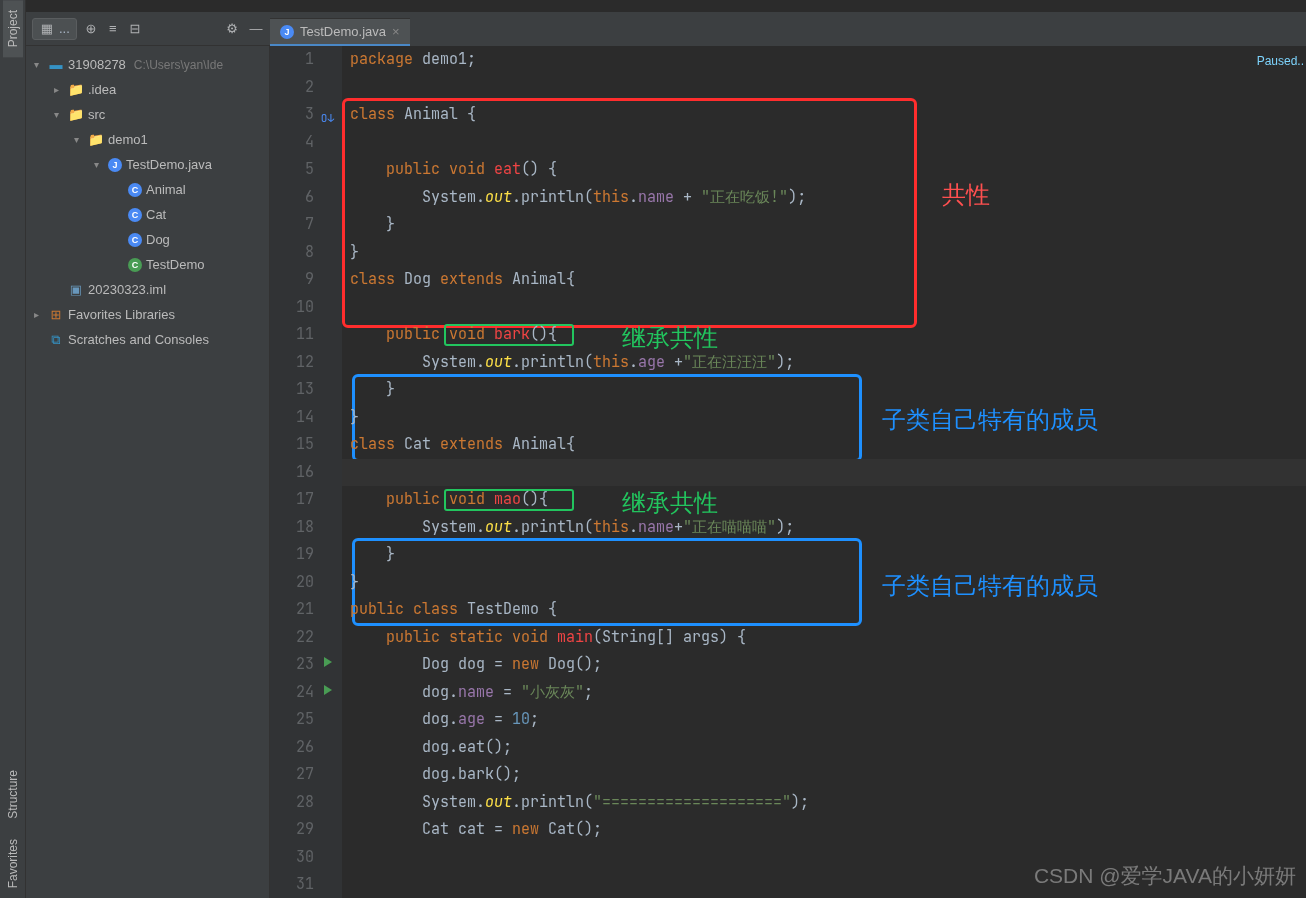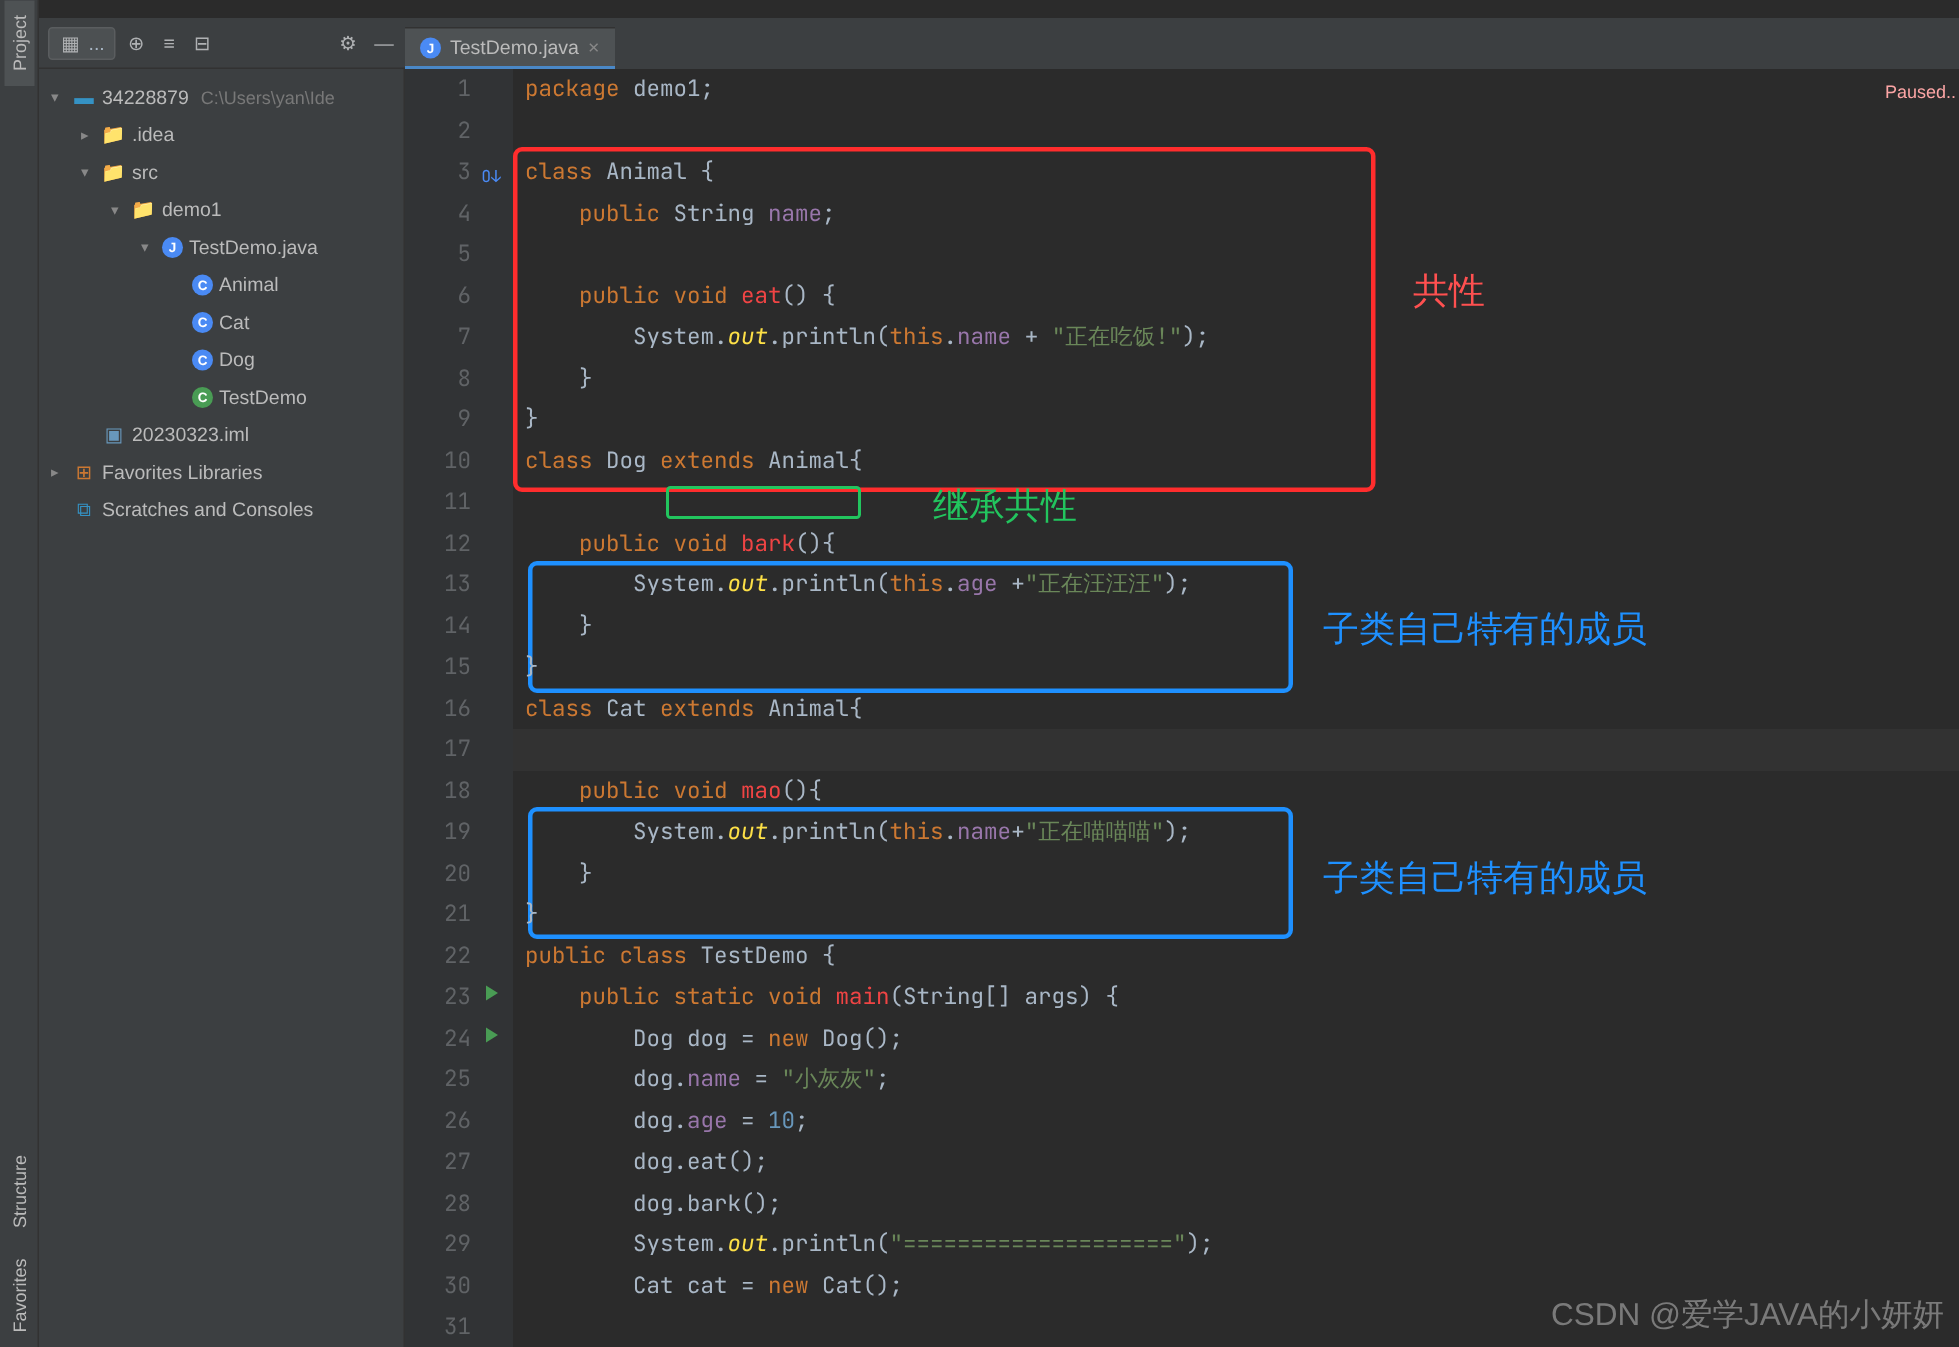--- a/index.html
+++ b/index.html
@@ -106,21 +106,21 @@
 .anno-red { border-color:#ff2d2d; }
 .anno-blue { border-color:#1e90ff; }
 .anno-green { border-color:#22c55e; border-width:2px; border-radius:3px; }
 .anno-label { position:absolute; font-size:24px; font-weight:400; pointer-events:none; }
 .lbl-red { color:#ff5050; }
 .lbl-green { color:#22c55e; }
 .lbl-blue { color:#1e90ff; }
 
 
 .right-status {
-  position:absolute; right:2px; top:54px; color:#fca5a5; font-size:12px;
+  position:absolute; right:2px; top:54px; color:#7dd3fc; font-size:12px;
 }
 
 
 .watermark {
   position:absolute; right:10px; bottom:8px; color:#a2a2a2aa;
   font-size:21px;
 }
 
 </style>
 </head>
@@ -150,21 +150,21 @@
   <div class="dots">
     <span class="tbicon">⚙</span>
     <span class="tbicon">—</span>
   </div>
 </div>
 
 <div class="project-tree" id="tree">
     <div class="tree-row" style="padding-left: 8px;">
       <span class="arrow">▾</span>
       <span class="node-icon" style="color:#3592c4">▬</span>
-      <span>34228879</span>
+      <span>31908278</span>
       <span class="pkg-dim">C:\Users\yan\Ide</span>
     </div>
     <div class="tree-row" style="padding-left: 28px;">
       <span class="arrow">▸</span>
       <span class="node-icon folder">📁</span>
       <span>.idea</span>
     </div>
     <div class="tree-row" style="padding-left: 28px;">
       <span class="arrow">▾</span>
       <span class="node-icon folder">📁</span>
@@ -271,21 +271,20 @@
     <div class="anno-label lbl-blue" style="left:540px; top:360px;">子类自己特有的成员</div>
 
     <div class="anno-box anno-green" style="left:102px; top:443px; width:130px; height:22px;"></div>
     <div class="anno-label lbl-green" style="left:280px; top:443px;">继承共性</div>
 
     <div class="anno-box anno-blue" style="left:10px; top:492px; width:510px; height:88px;"></div>
     <div class="anno-label lbl-blue" style="left:540px; top:526px;">子类自己特有的成员</div>
   <div class="code-line"><span class="kw">package</span> <span class="pkg-stmt">demo1</span>;</div>
       <div class="code-line">&nbsp;</div>
       <div class="code-line"><span class="kw">class</span> Animal {</div>
-      <div class="code-line">    <span class="kw">public</span> String <span class="field">name</span>;</div>
       <div class="code-line">&nbsp;</div>
       <div class="code-line">    <span class="kw">public void</span> <span class="fn">eat</span>() {</div>
       <div class="code-line">        System.<span class="static">out</span>.println(<span class="kw">this</span>.<span class="field">name</span> + <span class="str">"正在吃饭!"</span>);</div>
       <div class="code-line">    }</div>
       <div class="code-line">}</div>
       <div class="code-line"><span class="kw">class</span> Dog <span class="kw">extends</span> Animal{</div>
       <div class="code-line">&nbsp;</div>
       <div class="code-line">    <span class="kw">public void</span> <span class="fn">bark</span>(){</div>
       <div class="code-line">        System.<span class="static">out</span>.println(<span class="kw">this</span>.<span class="field">age</span> +<span class="str">"正在汪汪汪"</span>);</div>
       <div class="code-line">    }</div>

